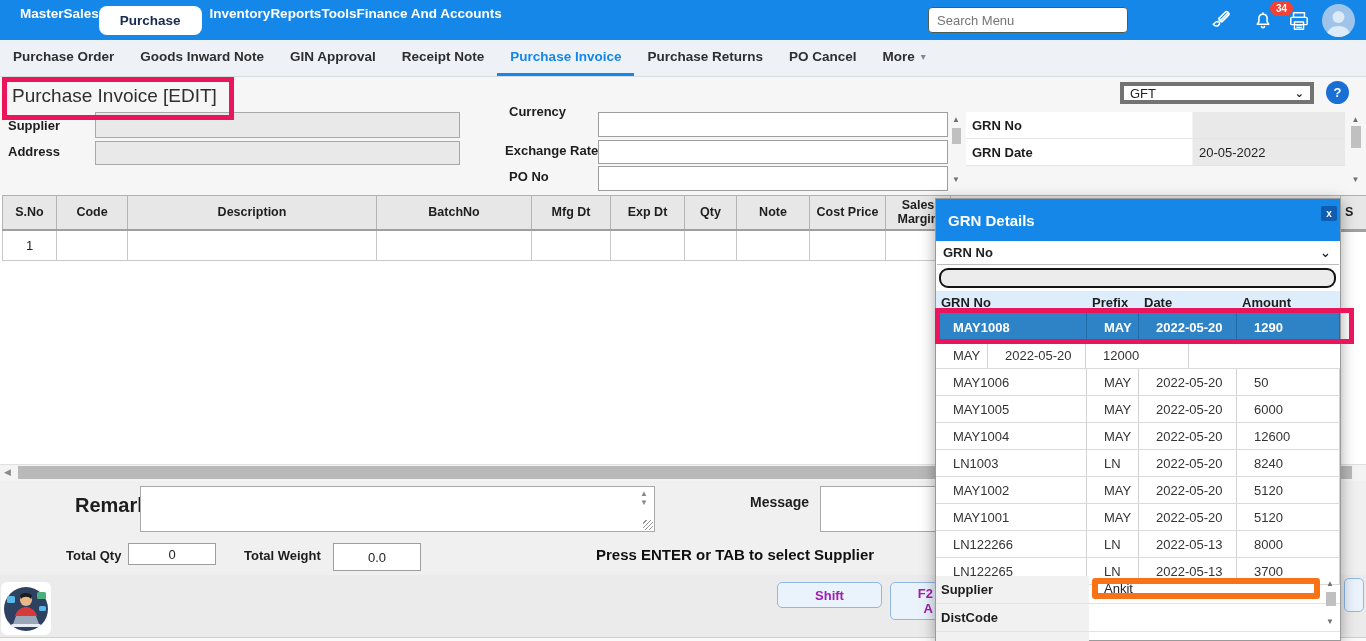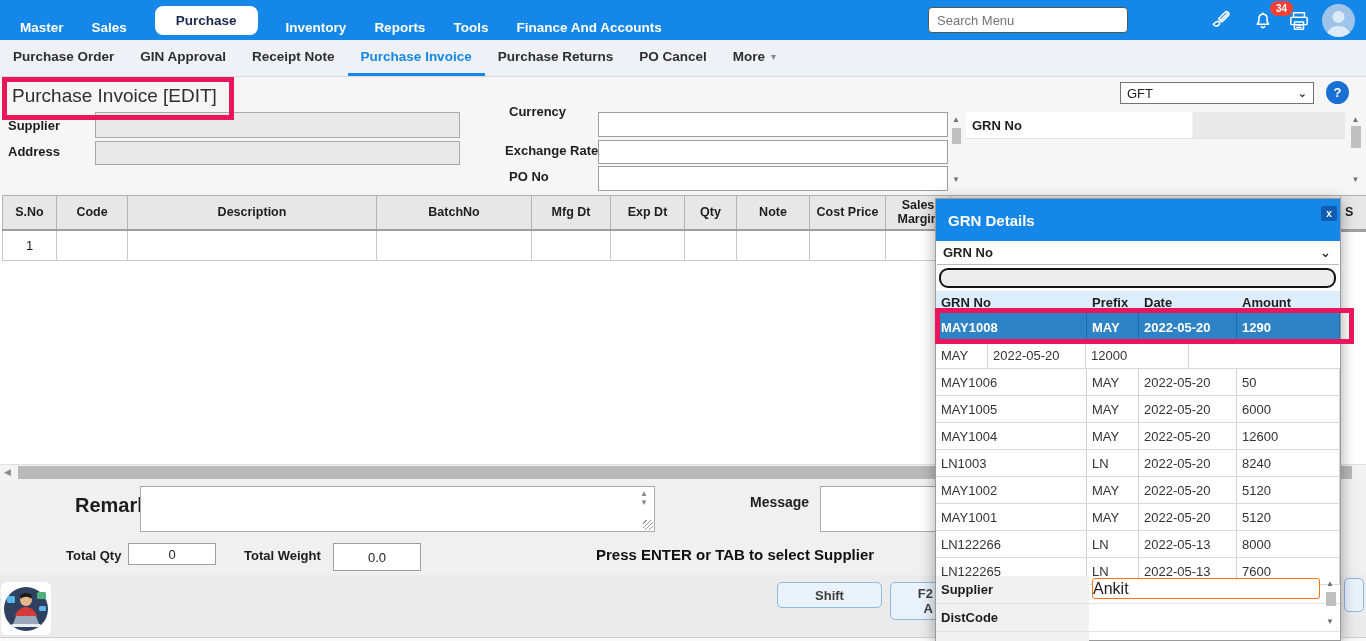--- a/index.html
+++ b/index.html
@@ -15,21 +15,21 @@
   .badge{left:1270px;top:1px;background:#f34235;color:#fff;font-size:10px;font-weight:700;border-radius:9px;padding:2px 6px;z-index:3}
   .avatar{left:1322px;top:4px;width:33px;height:33px;border-radius:50%;background:#9ec4ea;overflow:hidden}
   
   .tabbar{left:0;top:40px;width:1366px;height:37px;background:#eef2f7;border-bottom:1px solid #d7dce2;display:flex;box-sizing:border-box}
   .tab{height:100%;display:flex;align-items:center;padding:0 13px;font-size:13.5px;color:#2e2e2e;font-weight:600;white-space:nowrap;cursor:pointer;box-sizing:border-box;border-bottom:3px solid transparent}
   .tab-active{color:#1487e9;border-bottom:3px solid #1487e9}
   .caret{color:#7a8a99;margin-left:6px;font-size:10px}
   
   .form-bg{left:0;top:77px;width:1366px;height:118px;background:#f6f6f6}
   .page-title{left:12px;top:85px;font-size:19px;color:#2f2f2f}
-  .company-select{left:1120px;top:82px;width:194px;height:22px;background:#fff;border:1px solid #737373;font-size:13px;display:flex;align-items:center;padding:0 6px;justify-content:space-between;box-sizing:border-box}
+  .company-select{left:1120px;top:82px;width:194px;height:22px;background:#fff;border:4px solid #737373;font-size:13px;display:flex;align-items:center;padding:0 6px;justify-content:space-between;box-sizing:border-box}
   .help-icon{left:1326px;top:81px;width:23px;height:23px;border-radius:50%;background:#1a6fd4;color:#fff;font-weight:700;font-size:13px;display:flex;align-items:center;justify-content:center}
   .flabel{font-size:13px;font-weight:700;color:#1d1d1d;white-space:nowrap}
   .inp{background:#fff;border:1px solid #9e9e9e;box-sizing:border-box}
   .inp-dis{background:#e9e9e9;border:1px solid #a8a8a8;box-sizing:border-box}
   
   .grn-row{display:flex;height:26px;border-bottom:1px solid #e4e4e4}
   .grn-lbl{width:226px;background:#fff;display:flex;align-items:center;padding-left:6px;box-sizing:border-box;font-size:13px;font-weight:700;color:#1d1d1d}
   .grn-val{width:153px;background:#e9e9e9;display:flex;align-items:center;padding-left:6px;box-sizing:border-box;font-size:13px;color:#222;border-left:1px solid #f3f3f3}
   .sb-arrow{color:#6f6f6f;font-size:8px;line-height:8px;text-align:center;width:100%}
   .sb-thumb{background:#c0c0c0}
@@ -41,53 +41,53 @@
   .td{background:#fff;border-right:1px solid #c9c9c9;border-bottom:1px solid #c9c9c9;display:flex;align-items:center;justify-content:center;font-size:13px;box-sizing:border-box}
   .ghost{background:transparent;border:none}
   
   .hscroll{left:0;top:464px;width:1366px;height:17px;background:#f3f3f3;border-top:1px solid #e0e0e0}
   .hthumb{left:18px;top:466px;width:1334px;height:13px;background:#b9b9b9}
   .remarks-strip{left:0;top:481px;width:1366px;height:94px;background:#f0f0f1}
   .bottom-bar{left:0;top:575px;width:1366px;height:62px;background:#ebebec}
   .bottom-edge{left:0;top:637px;width:1366px;height:4px;background:#fafafa;border-top:1px solid #cfcfcf}
   .textarea{background:#fff;border:1px solid #a9a9a9;box-sizing:border-box}
   .hint{font-size:15px;font-weight:700;color:#101010}
-  .pill-btn{background:#eaf2fc;border:1.5px solid #8fb8e6;border-radius:5px;display:flex;align-items:center;justify-content:center;font-size:13px;font-weight:600;color:#404040;box-sizing:border-box}
+  .pill-btn{background:#eaf2fc;border:1.5px solid #8fb8e6;border-radius:5px;display:flex;align-items:center;justify-content:center;font-size:13px;font-weight:600;color:#a21caf;box-sizing:border-box}
   .tot-input{background:#fff;border:1px solid #9e9e9e;display:flex;align-items:center;justify-content:center;font-size:13px;box-sizing:border-box}
   .resize-grip{width:10px;height:10px;background:repeating-linear-gradient(135deg,transparent 0 2px,#9a9a9a 2px 3px)}
   
   .modal{left:935px;top:198px;width:406px;height:443px;background:#fff;border:1px solid #9a9a9a;box-shadow:0 3px 14px rgba(0,0,0,.35);z-index:50;box-sizing:border-box}
   .modal-head{left:0;top:0;width:404px;height:42px;background:#1487e9;display:flex;align-items:center;padding-left:12px;box-sizing:border-box}
   .modal-title{color:#fff;font-size:15px;font-weight:700}
   .modal-close{left:385px;top:7px;width:16px;height:15px;background:#0f5cb0;color:#fff;font-size:10px;font-weight:700;display:flex;align-items:center;justify-content:center;border-radius:2px}
   .modal-select{left:1px;top:42px;width:402px;height:24px;background:#fff;border-bottom:1px solid #bbb;display:flex;align-items:center;justify-content:space-between;padding:0 8px 0 6px;font-size:13px;font-weight:700;box-sizing:border-box}
   .modal-search{left:3px;top:69px;width:397px;height:20px;border:2px solid #141414;border-radius:9px;background:#ececec;box-sizing:border-box}
   .ghead{left:0;top:92px;width:404px;height:22px;background:#ddedfc;display:flex;align-items:center}
   .ghead-cell{font-size:13px;font-weight:700;color:#1d1d1d;padding-left:5px;box-sizing:border-box}
   .grows{left:0;top:114px;width:404px}
   .g-row{display:flex;border-bottom:1px solid #d9d9d9;height:26px;cursor:pointer}
-  .g-cell{display:flex;align-items:center;padding-left:5px;font-size:13px;color:#333;border-right:1px solid #d3d3d3;overflow:hidden;box-sizing:border-box}
+  .g-cell{display:flex;align-items:center;padding-left:17px;font-size:13px;color:#333;border-right:1px solid #d3d3d3;overflow:hidden;box-sizing:border-box}
   .g-sel{background:#2e82c6;height:28px}
   .g-sel .g-cell{color:#fff;font-weight:700;border-right:1px solid #1f6aa8}
   .gdetails{left:0;top:377px;width:404px}
   .d-row{display:flex;height:27px;border-bottom:1px solid #e3e3e3}
   .d-lbl{width:153px;background:#f1f1f1;display:flex;align-items:center;padding-left:5px;font-size:13px;font-weight:700;color:#1d1d1d;box-sizing:border-box}
-  .d-val{margin:2px 0 0 3px;width:228px;height:21px;background:#fff;border:1px solid #f97316;border-radius:3px;display:flex;align-items:center;font-size:16px;box-sizing:border-box}
+  .d-val{margin:2px 0 0 3px;width:228px;height:21px;background:#fff;border:6px solid #f97316;border-radius:3px;display:flex;align-items:center;padding-left:6px;font-size:13px;box-sizing:border-box}
   
   .anno{border:5px solid #ea155b;z-index:60;pointer-events:none}
 </style>
 </head>
 <body>
 
 <div class="abs topnav">
-  <span id="nav-items" style="display:flex;align-items:flex-end;gap:28px">
+  <span id="nav-items" style="display:flex;align-items:flex-start;">
       <div class="nav-item" style="display: inline-flex;">Master</div>
       <div class="nav-item" style="display: inline-flex;">Sales</div>
       <div class="nav-item nav-active" style="display: inline-flex;">Purchase</div>
-      <div class="nav-item" style="display: inline-flex;">Inventory</div>
+      <div class="nav-item" style="display: inline-flex; padding-left: 8px;">Inventory</div>
       <div class="nav-item" style="display: inline-flex;">Reports</div>
       <div class="nav-item" style="display: inline-flex;">Tools</div>
       <div class="nav-item" style="display: inline-flex;">Finance And Accounts</div>
     </span>
 </div>
 <input class="abs search-input" placeholder="Search Menu" style="">
 <svg class="abs" style="left:1210px;top:9px" width="22" height="22" viewBox="0 0 24 24" fill="none" stroke="#fff" stroke-width="1.7" stroke-linejoin="round">
   <path d="M20 4l-9.5 9.5M20 4c1 1 1 2 0 3l-7 7-3.5-3.5 7-7c1-1 2-1 3.5.5z"></path>
   <path d="M9.5 13.5L7 14c-1.5.4-2 2-3.5 2.5 1 1.8 3.5 2.8 5.5 1.5 1.2-.8 1.5-2 1.5-3z"></path>
 </svg>
@@ -106,20 +106,21 @@
 <div class="abs avatar">
   <svg width="33" height="33" viewBox="0 0 33 33">
     <circle cx="16.5" cy="13" r="6" fill="#ddeaf8"></circle>
     <path d="M4 33c1-8 7-11 12.5-11S28 25 29 33z" fill="#ddeaf8"></path>
   </svg>
 </div>
 
 <div class="abs tabbar">
     <span id="tab-items" style="display:flex">
       <div class="tab">Purchase Order</div>
+      <div class="tab">Goods Inward Note</div>
       <div class="tab">GIN Approval</div>
       <div class="tab">Receipt Note</div>
       <div class="tab tab-active">Purchase Invoice</div>
       <div class="tab">Purchase Returns</div>
       <div class="tab">PO Cancel</div>
       <div class="tab">More<span class="caret">▾</span></div>
     </span>
   </div>
 
 <div class="abs form-bg"></div>
@@ -145,20 +146,24 @@
 <div class="abs" style="left:949px;top:112px;width:14px;height:80px">
   <div class="sb-arrow abs" style="left:0;top:4px">▲</div>
   <div class="sb-thumb abs" style="left:3px;top:16px;width:9px;height:16px"></div>
   <div class="sb-arrow abs" style="left:0;top:64px">▼</div>
 </div>
 
 <div class="abs" style="left:966px;top:112px;width:379px">
   <div class="grn-row">
     <div class="grn-lbl">GRN No</div>
     <div class="grn-val"></div>
+  </div>
+  <div class="grn-row">
+    <div class="grn-lbl">GRN Date</div>
+    <div class="grn-val">20-05-2022</div>
   </div>
 </div>
 
 <div class="abs" style="left:1348px;top:112px;width:15px;height:80px">
   <div class="sb-arrow abs" style="left:0;top:4px">▲</div>
   <div class="sb-thumb abs" style="left:3px;top:14px;width:10px;height:22px"></div>
   <div class="sb-arrow abs" style="left:0;top:64px">▼</div>
 </div>
 
 <div class="abs thead" id="items-header">
@@ -300,21 +305,21 @@
       <div class="g-row">
         <div class="g-cell" style="flex: 0 0 151px;">LN122266</div>
         <div class="g-cell" style="flex: 0 0 52px;">LN</div>
         <div class="g-cell" style="flex: 0 0 98px;">2022-05-13</div>
         <div class="g-cell" style="flex: 0 0 103px;">8000</div>
       </div>
       <div class="g-row">
         <div class="g-cell" style="flex: 0 0 151px;">LN122265</div>
         <div class="g-cell" style="flex: 0 0 52px;">LN</div>
         <div class="g-cell" style="flex: 0 0 98px;">2022-05-13</div>
-        <div class="g-cell" style="flex: 0 0 103px;">7600</div>
+        <div class="g-cell" style="flex: 0 0 103px;">3700</div>
       </div>
     </div>
   <div class="abs gdetails" id="grn-details">
       <div class="d-row">
         <div class="d-lbl">Supplier</div>
         <div class="d-val">Ankit</div>
       </div>
       <div class="d-row">
         <div class="d-lbl">DistCode</div>
       </div>

